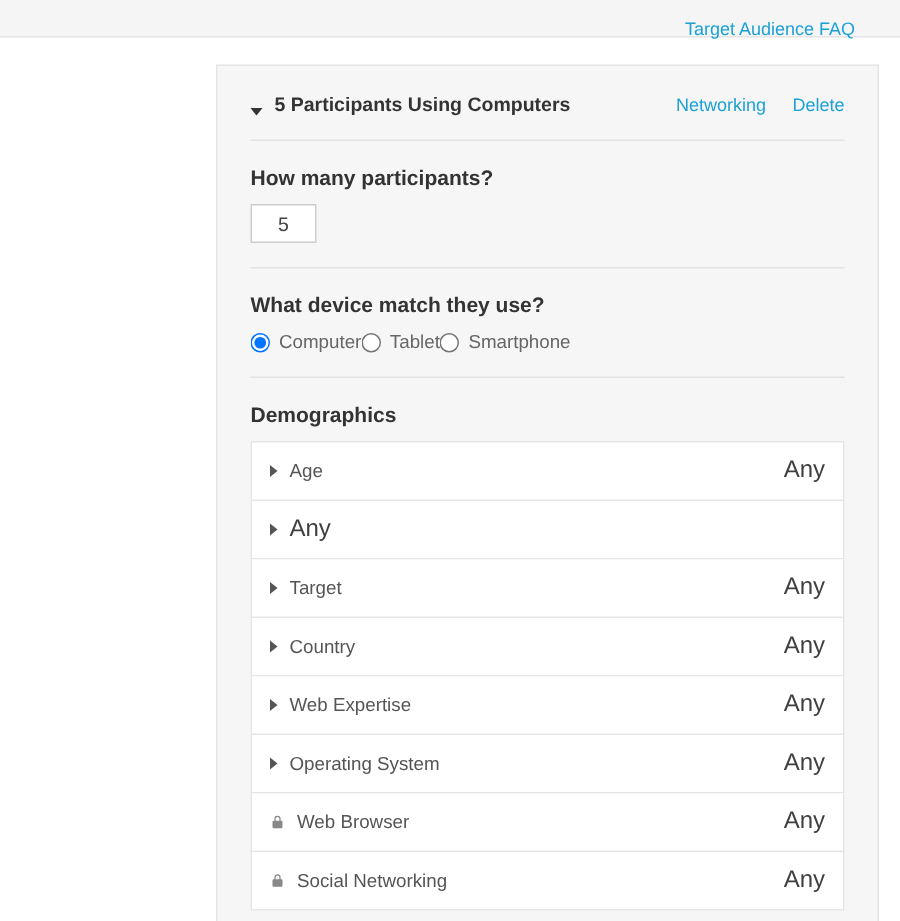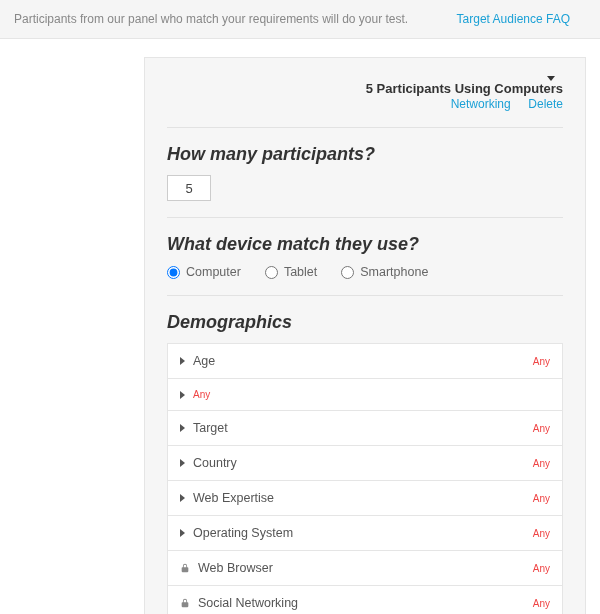--- a/index.html
+++ b/index.html
@@ -41,21 +41,20 @@
       background: #f6f6f6;
       border: 1px solid #e5e5e5;
       margin-left: 130px;
       padding: 18px 22px 22px 22px;
     }
     .panel-top {
       display: flex;
       align-items: flex-end;
       padding-bottom: 16px;
       border-bottom: 1px solid #e2e2e2;
-      flex-direction: column;
     }
     .caret-down {
       width: 0; height: 0;
       border-left: 4px solid transparent;
       border-right: 4px solid transparent;
       border-top: 5px solid #333;
       margin-right: 8px;
     }
     .panel-title {
       font-size: 13px;
@@ -69,39 +68,37 @@
       margin-left: 14px;
       text-decoration: none;
       cursor: pointer;
     }
     .section {
       padding: 16px 0 16px 0;
       border-bottom: 1px solid #e2e2e2;
     }
     .section:last-of-type { border-bottom: none; padding-bottom: 12px;}
     .q-label {
-      font-size: 18px;
+      font-size: 14px;
       font-weight: 600;
       color: #333;
       margin-bottom: 10px;
-      font-style: italic;
     }
     .num-input {
       width: 44px;
       height: 26px;
       border: 1px solid #ccc;
       background: #fff;
       font-size: 13px;
       text-align: center;
       color: #444;
     }
     .radio-row {
       display: flex;
       align-items: center;
-      gap: 24px;
       font-size: 12.5px;
       color: #666;
     }
     .radio-opt {
       display: flex;
       align-items: center;
       gap: 6px;
       cursor: pointer;
     }
     .radio-opt input { margin: 0; }
@@ -127,27 +124,26 @@
       border-left: 5px solid #555;
       margin-right: 8px;
     }
     .lock-icon {
       display: inline-flex;
       width: 10px;
       margin-right: 8px;
       color: #888;
     }
     .demo-label { flex: 1; }
-    .demo-value { color: #ef4444; font-size: 10px; }
+    .demo-value { color: #404040; font-size: 16px; }
   </style>
 </head>
 <body>
 
 <div class="header-bar">
-  <div class="header-sub">Participants from our panel who match your requirements will do your test.</div>
   <a class="faq-link">Target Audience FAQ</a>
 </div>
 
 <div class="content-wrap">
   <div class="panel">
 
     <div class="panel-top">
       <span class="caret-down"></span>
       <div class="panel-title">5 Participants Using Computers</div>
       <div class="top-actions">

